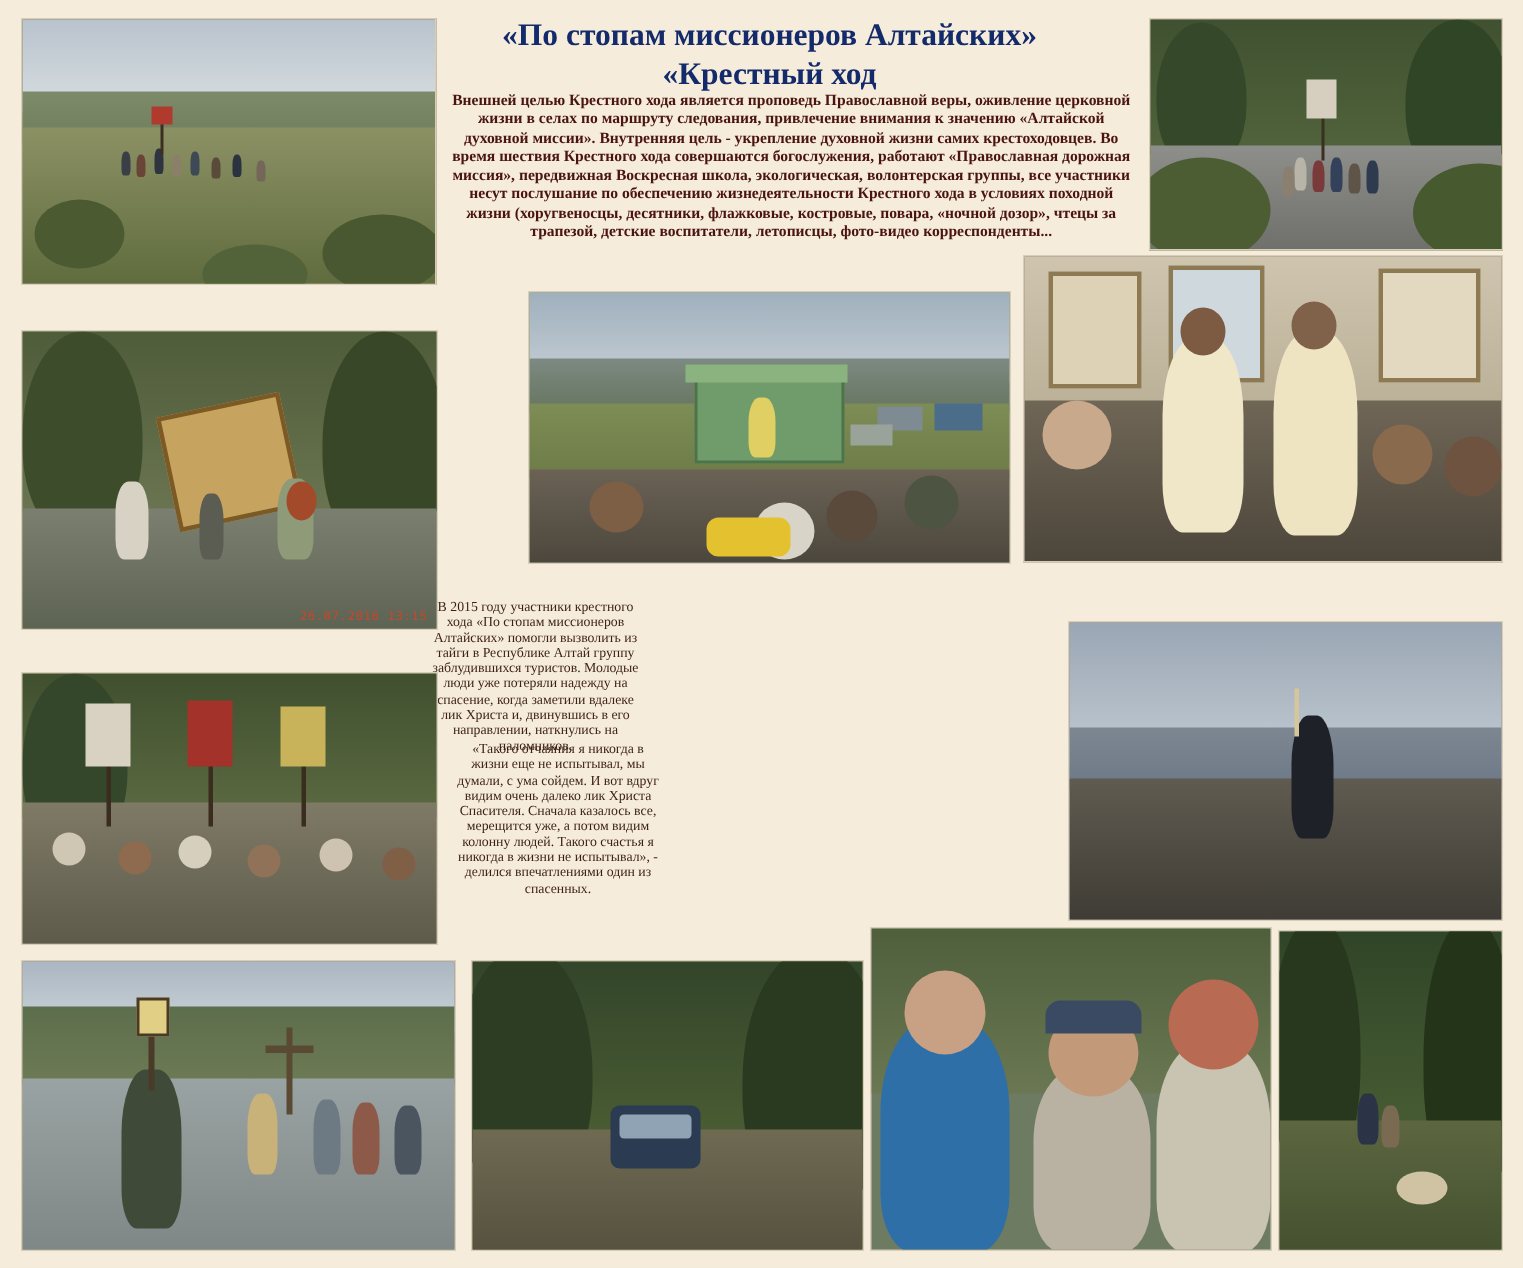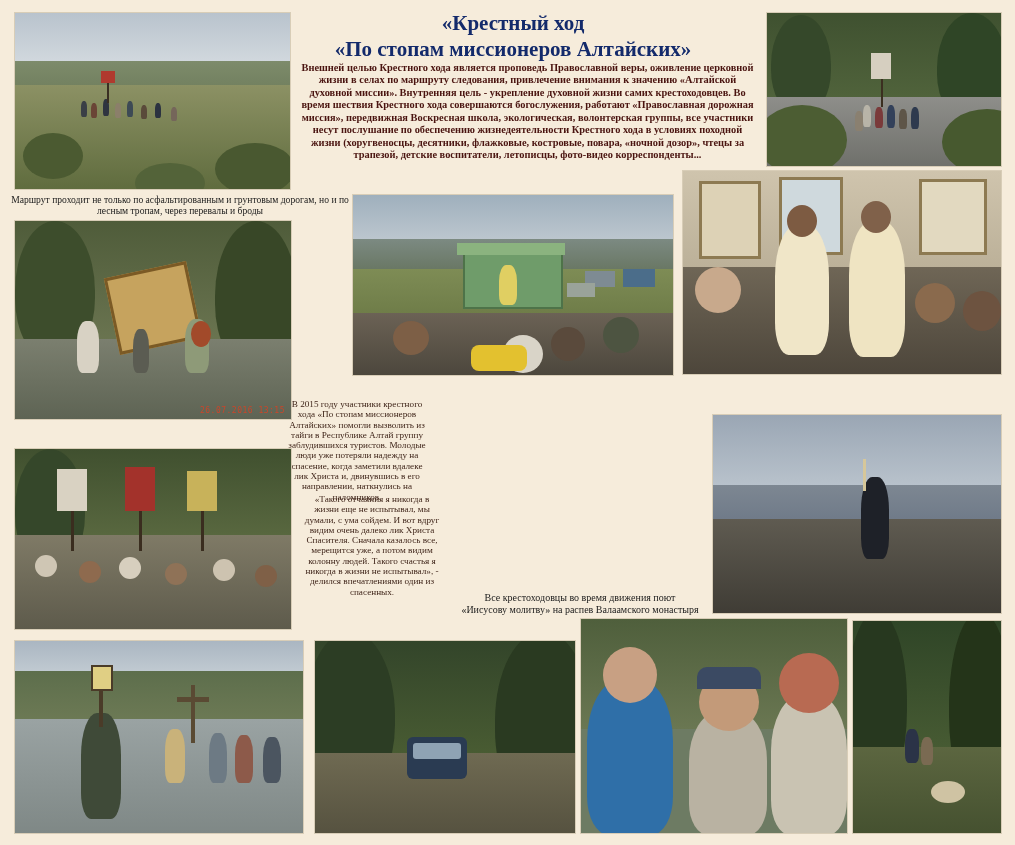--- a/index.html
+++ b/index.html
@@ -68,22 +68,22 @@
   .fig { position: absolute; border-radius: 40% 40% 25% 25%; }
   .tree { position: absolute; border-radius: 50% 50% 45% 45%; }
   .pole { position: absolute; }
 </style>
 </head>
 <body>
 
 <div id="poster">
 
   <div class="title" style="left:268px; top:10px; width:490px; font-size:21px; line-height:1.25;">
+    <div>«По стопам миссионеров Алтайских»</div>
     <div>«Крестный ход</div>
-    <div>«По стопам миссионеров Алтайских»</div>
   </div>
 
   <div class="body-text" style="left:300px; top:62px; width:455px; font-size:10.4px; line-height:1.2;">Внешней целью Крестного хода является проповедь Православной веры, оживление церковной жизни в селах по маршруту следования, привлечение внимания к значению «Алтайской духовной миссии». Внутренняя цель - укрепление духовной жизни самих крестоходовцев. Во время шествия Крестного хода совершаются богослужения, работают «Православная дорожная миссия», передвижная Воскресная школа, экологическая, волонтерская группы, все участники несут послушание по обеспечению жизнедеятельности Крестного хода в условиях походной жизни (хоругвеносцы, десятники, флажковые, костровые, повара, «ночной дозор», чтецы за трапезой, детские воспитатели, летописцы, фото-видео корреспонденты...</div>
 
   <div class="ph" style="left:14px; top:12px; width:277px; height:178px; background:#6d7a58;">
     <div class="band" style="top:0; height:62px; background:linear-gradient(#b9c3cd,#d8dee2);"></div>
     <div class="band" style="top:48px; height:34px; background:linear-gradient(#7d8b6b,#6f7d5c);"></div>
     <div class="band" style="top:72px; height:110px; background:linear-gradient(#8c9164,#5d6a3c);"></div>
     <div class="blob" style="left:8px; top:120px; width:60px; height:46px; background:#4b5a31;"></div>
     <div class="blob" style="left:200px; top:130px; width:80px; height:52px; background:#495830;"></div>
@@ -93,21 +93,20 @@
     <div class="fig" style="left:88px; top:86px; width:6px; height:17px; background:#2f3440;"></div>
     <div class="fig" style="left:100px; top:90px; width:6px; height:15px; background:#8b7f6a;"></div>
     <div class="fig" style="left:112px; top:88px; width:6px; height:16px; background:#3d4a55;"></div>
     <div class="fig" style="left:126px; top:92px; width:6px; height:14px; background:#5a4a3a;"></div>
     <div class="fig" style="left:140px; top:90px; width:6px; height:15px; background:#2b3240;"></div>
     <div class="fig" style="left:156px; top:94px; width:6px; height:14px; background:#75665a;"></div>
     <div class="pole" style="left:92px; top:60px; width:2px; height:30px; background:#3a2f22;"></div>
     <div class="pole" style="left:86px; top:58px; width:14px; height:12px; background:#b03a2e;"></div>
   </div>
 
-  <div class="cap" style="left:10px; top:194px; width:340px; font-size:9.6px;">Маршрут проходит не только по асфальтированным и грунтовым дорогам, но и по лесным тропам, через перевалы и броды</div>
 
   <div class="ph" style="left:766px; top:12px; width:236px; height:155px; background:#4e5b3c;">
     <div class="band" style="top:0; height:90px; background:linear-gradient(#3f5130,#51643c);"></div>
     <div class="tree" style="left:4px; top:2px; width:60px; height:100px; background:#35482a;"></div>
     <div class="tree" style="left:170px; top:0px; width:70px; height:110px; background:#2f4526;"></div>
     <div class="band" style="top:84px; height:72px; background:linear-gradient(#8e8e8a,#6e6f6a);"></div>
     <div class="blob" style="left:-10px; top:92px; width:90px; height:70px; background:#4c5d33;"></div>
     <div class="blob" style="left:175px; top:96px; width:90px; height:66px; background:#47592f;"></div>
     <div class="fig" style="left:96px; top:92px; width:8px; height:22px; background:#b8b4a8;"></div>
     <div class="fig" style="left:108px; top:94px; width:8px; height:21px; background:#7a3a3a;"></div>
@@ -190,24 +189,20 @@
 
 
   <div class="ph" style="left:712px; top:414px; width:290px; height:200px; background:#7a8190;">
     <div class="band" style="top:0; height:96px; background:linear-gradient(#9aa6b4,#c3ccd4);"></div>
     <div class="band" style="top:70px; height:42px; background:linear-gradient(#7d8792,#6d7887);"></div>
     <div class="band" style="top:104px; height:98px; background:linear-gradient(#5f5b51,#3e3b34);"></div>
     <div class="fig" style="left:148px; top:62px; width:28px; height:82px; background:#1e2128;"></div>
     <div class="pole" style="left:150px; top:44px; width:3px; height:32px; background:#d6c79a;"></div>
   </div>
 
-  <div class="cap" style="left:440px; top:592px; width:280px; font-size:10px;">
-    <div>Все крестоходовцы во время движения поют</div>
-    <div>«Иисусову молитву» на распев Валаамского монастыря</div>
-  </div>
 
   <div class="ph" style="left:14px; top:640px; width:290px; height:194px; background:#7e8678;">
     <div class="band" style="top:0; height:48px; background:linear-gradient(#aab6c2,#cdd5da);"></div>
     <div class="band" style="top:30px; height:52px; background:linear-gradient(#5d6e4c,#6d7a55);"></div>
     <div class="band" style="top:78px; height:118px; background:linear-gradient(#9aa3a3,#7e8785);"></div>
     <div class="fig" style="left:66px; top:72px; width:40px; height:106px; background:#3f4a38;"></div>
     <div class="pole" style="left:84px; top:38px; width:4px; height:48px; background:#4a3b28;"></div>
     <div class="pole" style="left:76px; top:24px; width:18px; height:22px; background:#e0cf84; border:2px solid #4a3b28;"></div>
     <div class="pole" style="left:176px; top:44px; width:4px; height:58px; background:#5a4a33;"></div>
     <div class="pole" style="left:162px; top:56px; width:32px; height:5px; background:#5a4a33;"></div>

